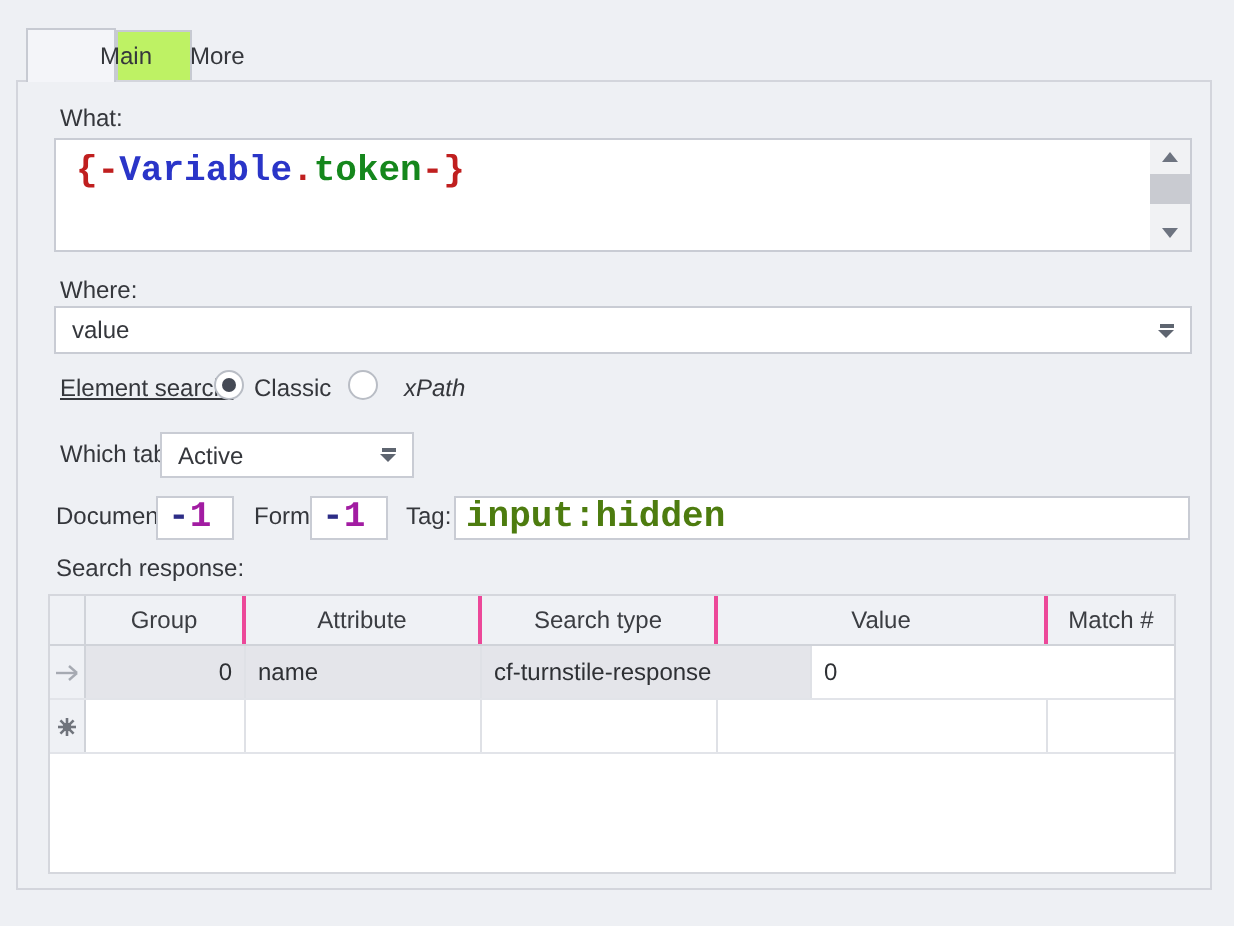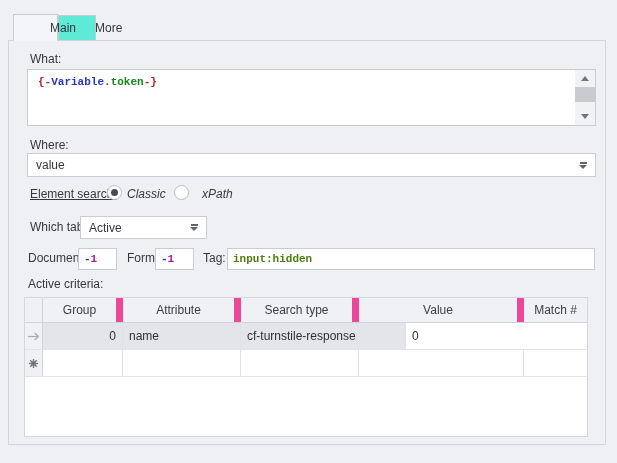--- a/index.html
+++ b/index.html
@@ -7,25 +7,25 @@
     position:relative;width:617px;height:463px;background:#eef0f4;
     font-family:"Liberation Sans","DejaVu Sans",sans-serif;font-size:12px;color:#35373c;
     overflow:hidden;
   }
   .abs{position:absolute;}
   .lbl{white-space:nowrap;}
   .groupbox{left:8px;top:40px;width:598px;height:405px;border:1px solid #d3d5dc;box-sizing:border-box;}
   
   .tab{box-sizing:border-box;text-align:center;border:1px solid #c7cad2;border-bottom:none;cursor:default;padding-left:36px;}
   .tab-active{left:13px;top:14px;width:45px;height:27px;background:#f4f5f9;line-height:26px;z-index:2;}
-  .tab-inactive{left:58px;top:15px;width:22px;height:25px;background:#5eead4;line-height:24px;z-index:1;}
+  .tab-inactive{left:58px;top:15px;width:22px;height:25px;background:#bef264;line-height:24px;z-index:1;}
   
   .editor{box-sizing:border-box;background:#fff;border:1px solid #c9ccd4;}
   .what-editor{left:27px;top:69px;width:569px;height:57px;}
-  .code{font-family:"Liberation Mono","DejaVu Sans Mono",monospace;font-weight:bold;font-size:11px;}
+  .code{font-family:"Liberation Mono","DejaVu Sans Mono",monospace;font-weight:bold;font-size:18px;}
   .what-text{position:absolute;left:10px;top:6px;}
   
   .scrollbar{position:absolute;top:0;right:0;width:20px;height:100%;background:#f1f2f4;}
   .sb-btn{position:absolute;left:0;width:100%;height:17px;display:flex;align-items:center;justify-content:center;}
   .sb-up{top:0;} .sb-down{bottom:0;}
   .tri-up{width:0;height:0;border-left:4px solid transparent;border-right:4px solid transparent;border-bottom:5px solid #6e7480;}
   .tri-down{width:0;height:0;border-left:4px solid transparent;border-right:4px solid transparent;border-top:5px solid #6e7480;}
   .sb-thumb{position:absolute;left:0;top:17px;width:100%;height:15px;background:#c9cbd1;}
   
   .combo{box-sizing:border-box;background:#fff;border:1px solid #c9ccd4;display:flex;align-items:center;justify-content:space-between;padding:0 8px;}
@@ -37,21 +37,21 @@
   
   .link{text-decoration:underline;cursor:default;}
   .radio{position:absolute;width:15px;height:15px;border-radius:50%;background:#fff;border:1px solid #b9bdc5;box-sizing:border-box;}
   .radio.checked::after{content:"";position:absolute;left:3px;top:3px;width:7px;height:7px;border-radius:50%;background:#454a55;}
   
   .textbox{box-sizing:border-box;background:#fff;border:1px solid #c9ccd4;display:flex;align-items:center;padding:0 5px;overflow:hidden;}
   
   .grid{left:24px;top:297px;width:564px;height:140px;background:#fff;border:1px solid #d5d7dd;box-sizing:border-box;}
   .g-row{display:flex;box-sizing:border-box;}
   .g-head{height:25px;background:#eff1f5;border-bottom:1px solid #d0d3d9;}
-  .g-head .cell{display:flex;align-items:center;justify-content:center;border-right:7px solid #ec4899;box-sizing:border-box;color:#3b3d42;}
+  .g-head .cell{display:flex;align-items:center;justify-content:center;border-right:2px solid #ec4899;box-sizing:border-box;color:#3b3d42;}
   .g-head .cell:last-child{border-right:none;}
   .g-r{height:27px;border-bottom:1px solid #e2e4e9;}
   .g-r .cell{display:flex;align-items:center;padding:0 6px;border-right:1px solid #dfe1e6;box-sizing:border-box;color:#2e3034;}
   .g-r .cell:last-child{border-right:none;}
   .ind{background:#eff1f5;border-right:1px solid #d0d3d9 !important;justify-content:center;padding:0 !important;}
   .sel{background:#e4e5ea;}
   .num{justify-content:flex-end;}
   .c0{width:18px;} .c1{width:80px;} .c2{width:118px;} .c3{width:118px;} .c4{width:165px;} .c5{flex:1;}
 </style>
 </head>
@@ -82,21 +82,21 @@
   <div class="abs combo where-combo">
     <span>value</span>
     <span class="combo-arrow">
       <span class="bar"></span>
         <span class="tri"></span>
     </span>
   </div>
 
   <div class="abs lbl link" style="left:30px;top:187px;">Element search:</div>
   <div class="abs radio checked" style="left:107px;top:185px;"></div>
-  <div class="abs lbl" style="left:127px;top:187px;font-style:italic;">Classic</div>
+  <div class="abs lbl" style="left:127px;top:187px;">Classic</div>
   <div class="abs radio" style="left:174px;top:185px;"></div>
   <div class="abs lbl" style="left:202px;top:187px;font-style:italic;">xPath</div>
 
   <div class="abs lbl" style="left:30px;top:220px;">Which tab:</div>
   <div class="abs combo whichtab-combo">
     <span>Active</span>
     <span class="combo-arrow">
       <span class="bar"></span>
         <span class="tri"></span>
     </span>
@@ -110,21 +110,21 @@
   <div class="abs lbl" style="left:127px;top:251px;">Form:</div>
   <div class="abs textbox" style="left:155px;top:248px;width:39px;height:22px;">
     <span class="code"><span style="color: rgb(44, 44, 134);">-</span><span style="color: rgb(162, 28, 162);">1</span></span>
   </div>
 
   <div class="abs lbl" style="left:203px;top:251px;">Tag:</div>
   <div class="abs textbox" style="left:227px;top:248px;width:368px;height:22px;">
     <span class="code" style="color:#4d7c0f;">input:hidden</span>
   </div>
 
-  <div class="abs lbl" style="left:28px;top:277px;">Active criteria:</div>
+  <div class="abs lbl" style="left:28px;top:277px;">Search response:</div>
 
   <div class="abs grid">
     <div class="g-row g-head">
       <div class="cell c0 ind"></div>
       <div class="cell c1">Group</div>
       <div class="cell c2">Attribute</div>
       <div class="cell c3">Search type</div>
       <div class="cell c4">Value</div>
       <div class="cell c5">Match #</div>
     </div>

